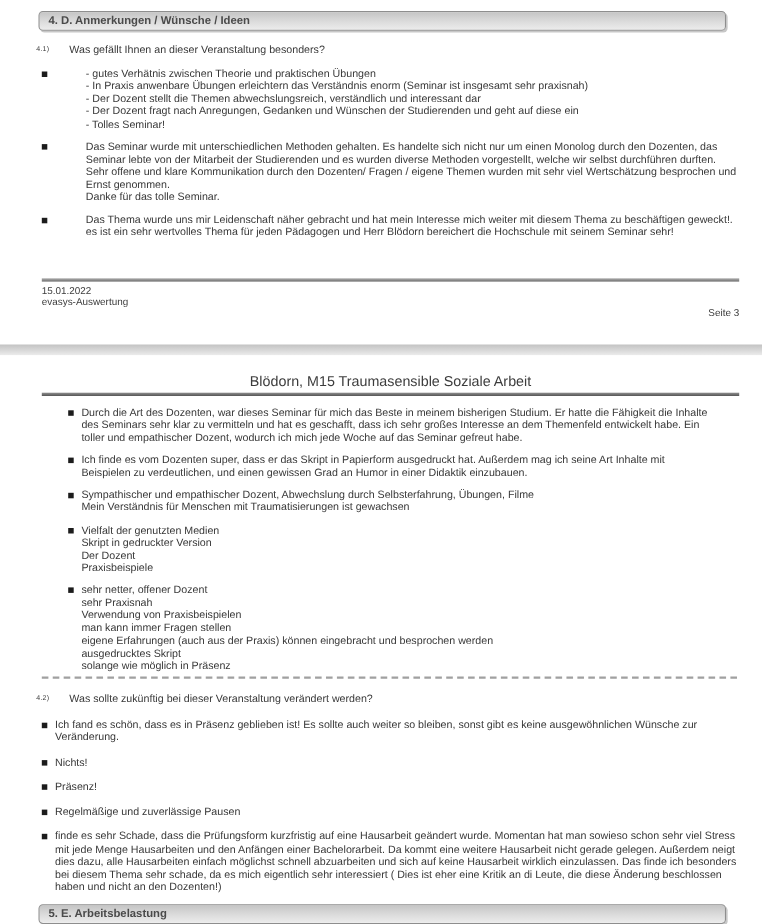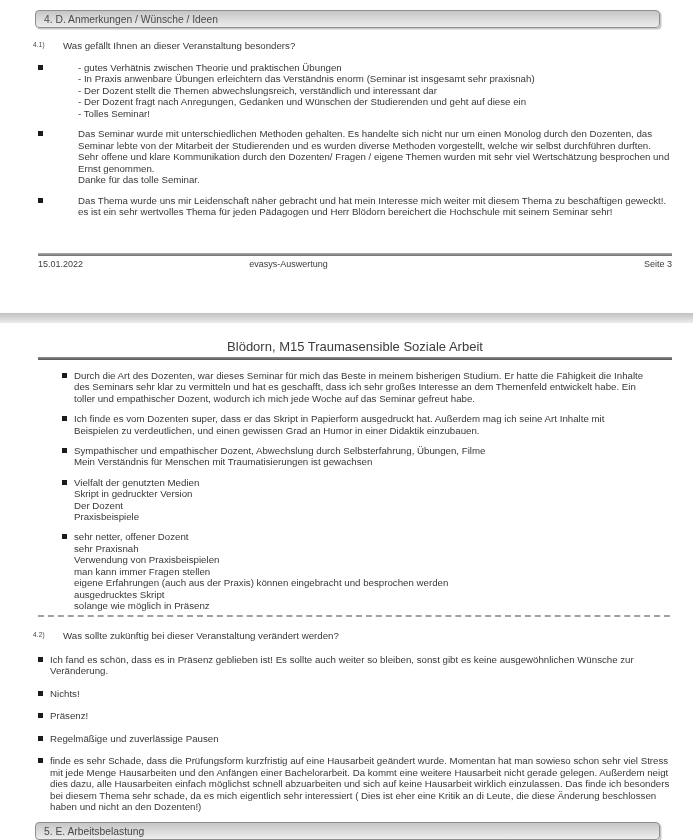--- a/index.html
+++ b/index.html
@@ -23,21 +23,21 @@
 
   
   .section-box {
     height: 18px;
     border: 1px solid #8e8e8e;
     border-radius: 4px;
     background: linear-gradient(to bottom, #c5c5c5 0%, #dcdcdc 55%, #ececec 100%);
     box-shadow: 1.5px 1.5px 0 rgba(130,130,130,0.45);
     display: flex; align-items: center;
     padding-left: 8px;
-    font-weight: normal; font-size: 10.3px; color: #4a4a4a;
+    font-weight: bold; font-size: 10.3px; color: #4a4a4a;
   }
   .section-box.top { margin: 10px 33px 0 35px; }
   .section-box.bottom { position: absolute; left: 35px; right: 33px; top: 499px; }
 
   
   .question { display: flex; margin: 0 21px 0 33px; gap: 11px; }
   .qmark { flex: none; width: 19px; font-size: 6.4px; color: #3c3c3c; padding-top: 1px; letter-spacing: 0.2px; }
   .qtext { font-size: 9.7px; line-height: 11.5px; }
   .page1 .question { margin-top: 12px; }
 
@@ -52,21 +52,21 @@
     flex: 1;
     font-size: 9.7px; line-height: 11.5px;
     white-space: pre-line;
   }
   .page1 .answers { margin-top: 10px; }
   .page1 .answer { margin-bottom: 9px; gap: 28px; }
 
   
   .footer { position: absolute; left: 38px; right: 21px; top: 243px; }
   .footer-rule { height: 2.5px; background: linear-gradient(to bottom, #aeaeae, #6f6f6f); }
-  .footer-row { display: flex; margin-top: 3px; font-size: 9px; color: #3c3c3c; }
+  .footer-row { display: flex; margin-top: 3px; font-size: 9px; color: #3c3c3c; flex-direction: column; }
   .footer-row .f-left { flex: 1; text-align: left; }
   .footer-row .f-center { flex: 1; text-align: left; }
   .footer-row .f-right { flex: 1; text-align: right; }
 
   
   .p2-header { position: absolute; left: 38px; right: 21px; top: 16px; }
   .p2-header-title { text-align: center; font-size: 13px; color: #3c3c3c; }
   .p2-header-rule { margin-top: 3px; height: 3px; background: linear-gradient(to bottom, #8f8f8f, #555555); }
 
   

